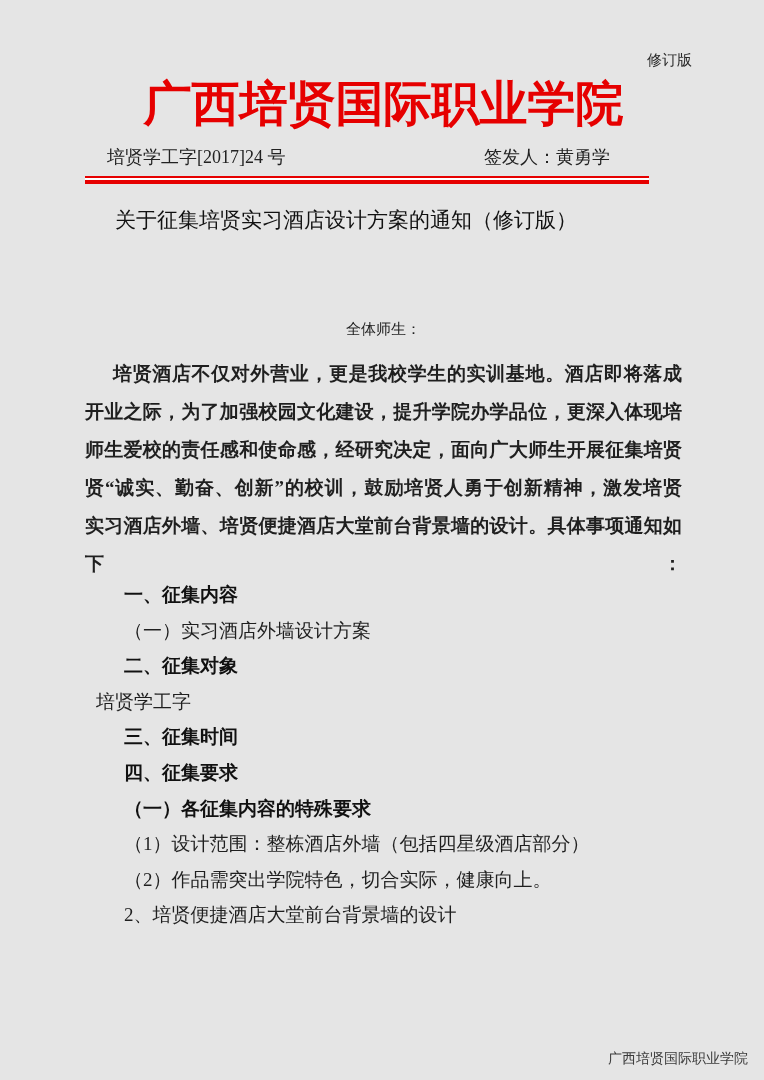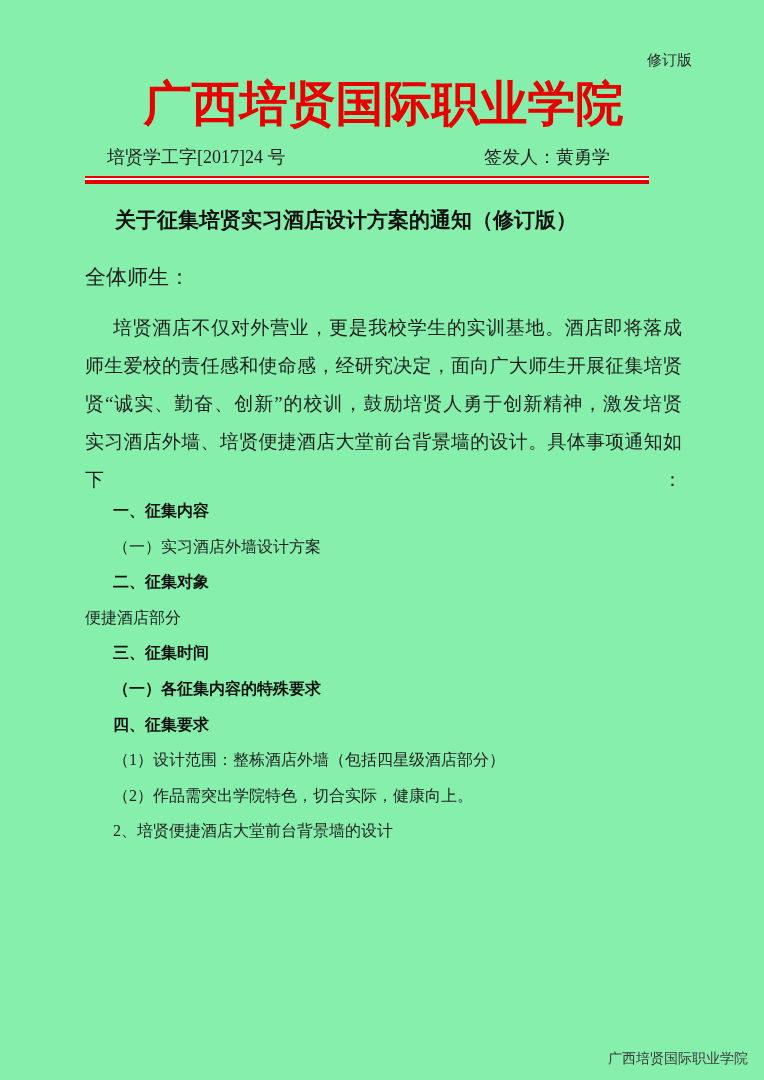--- a/index.html
+++ b/index.html
@@ -1,20 +1,20 @@
 <!DOCTYPE html>
 <html><head>
 <meta charset="utf-8">
 <style>
   html,body{margin:0;padding:0;background:#ffffff;}
   .page{
     position:relative;
     width:764px;height:1080px;
     margin:0 auto;
-    background:#86efac;
+    background:#e5e5e5;
     box-sizing:border-box;
     padding:0 82px 0 85px;
     overflow:hidden;
     font-family:"Liberation Serif", serif;
     color:#1f1f1f;
   }
   .revision{
     position:absolute;top:52px;right:72px;
     font-size:15px;line-height:17px;color:#2a2a2a;
     font-family:"Liberation Serif", serif;
@@ -42,44 +42,45 @@
     margin-top:8px;
     width:564px;
     height:2px;
     border-top:2px solid #e60000;
     border-bottom:4px solid #e60000;
     background:#ffffff;
   }
   .notice-title{
     margin-top:21px;
     padding-left:30px;
-    font-weight:bold;
+    font-weight:normal;
     font-size:21px;line-height:30px;
     color:#111111;
     white-space:nowrap;
   }
   .salutation{
-    margin-top:30px;
-    font-size:21px;line-height:24px;
+    margin-top:82px;
+    font-size:15px;line-height:24px;text-align:center;
   }
-  .para{margin-top:20px;}
+  .para{margin-top:14px;font-weight:bold;}
   .para-line{
     font-size:19px;
     line-height:38px;
     text-align:justify;
     text-align-last:justify;
     -moz-text-align-last:justify;
     white-space:normal;
   }
   .para-line.first{text-indent:28px;}
   .items{margin-top:-6px;}
   .itm{
-    font-size:16px;
+    font-size:19px;
     line-height:35.6px;
     white-space:nowrap;
+    margin-left:11px;
   }
   .itm.ind{padding-left:28px;}
   .itm.hd{
     font-family:"Liberation Sans", sans-serif;
     font-weight:bold;
     color:#111111;
   }
   .page-footer{
     position:absolute;
     bottom:13px;right:16px;
@@ -102,33 +103,34 @@
   </div>
 
   <div class="red-rule"></div>
 
   <div class="notice-title">关于征集培贤实习酒店设计方案的通知（修订版）</div>
 
   <div class="salutation">全体师生：</div>
 
   <div class="para">
     <div class="para-line first">培贤酒店不仅对外营业，更是我校学生的实训基地。酒店即将落成</div>
+    <div class="para-line">开业之际，为了加强校园文化建设，提升学院办学品位，更深入体现培</div>
     <div class="para-line">师生爱校的责任感和使命感，经研究决定，面向广大师生开展征集培贤</div>
     <div class="para-line">贤“诚实、勤奋、创新”的校训，鼓励培贤人勇于创新精神，激发培贤</div>
     <div class="para-line">实习酒店外墙、培贤便捷酒店大堂前台背景墙的设计。具体事项通知如下：</div>
   </div>
 
   <div class="items">
     <div class="itm hd ind">一、征集内容</div>
     <div class="itm ind">（一）实习酒店外墙设计方案</div>
     <div class="itm hd ind">二、征集对象</div>
-    <div class="itm">便捷酒店部分</div>
+    <div class="itm">培贤学工字</div>
     <div class="itm hd ind">三、征集时间</div>
+    <div class="itm hd ind">四、征集要求</div>
     <div class="itm hd ind">（一）各征集内容的特殊要求</div>
-    <div class="itm hd ind">四、征集要求</div>
     <div class="itm ind">（1）设计范围：整栋酒店外墙（包括四星级酒店部分）</div>
     <div class="itm ind">（2）作品需突出学院特色，切合实际，健康向上。</div>
     <div class="itm ind">2、培贤便捷酒店大堂前台背景墙的设计</div>
   </div>
 
   <div class="page-footer">广西培贤国际职业学院</div>
 
 </div>
 
 </body></html>

